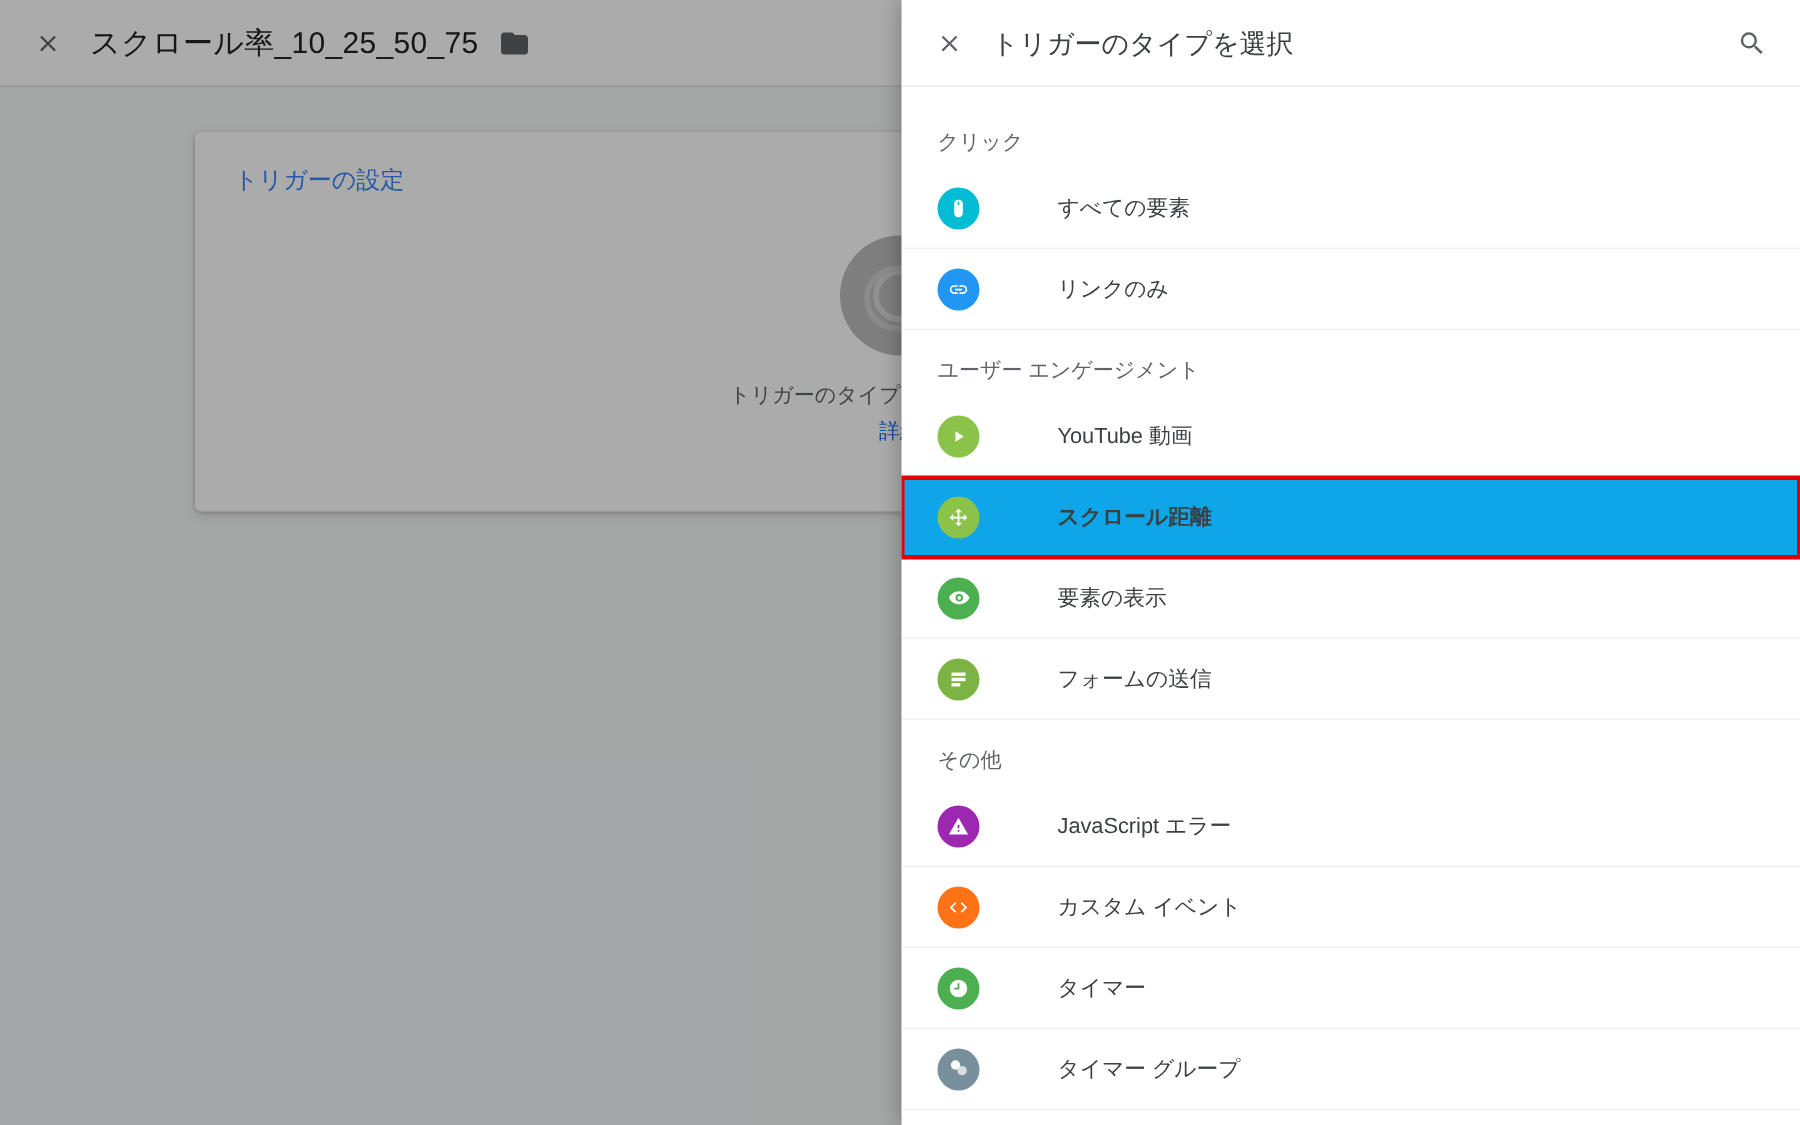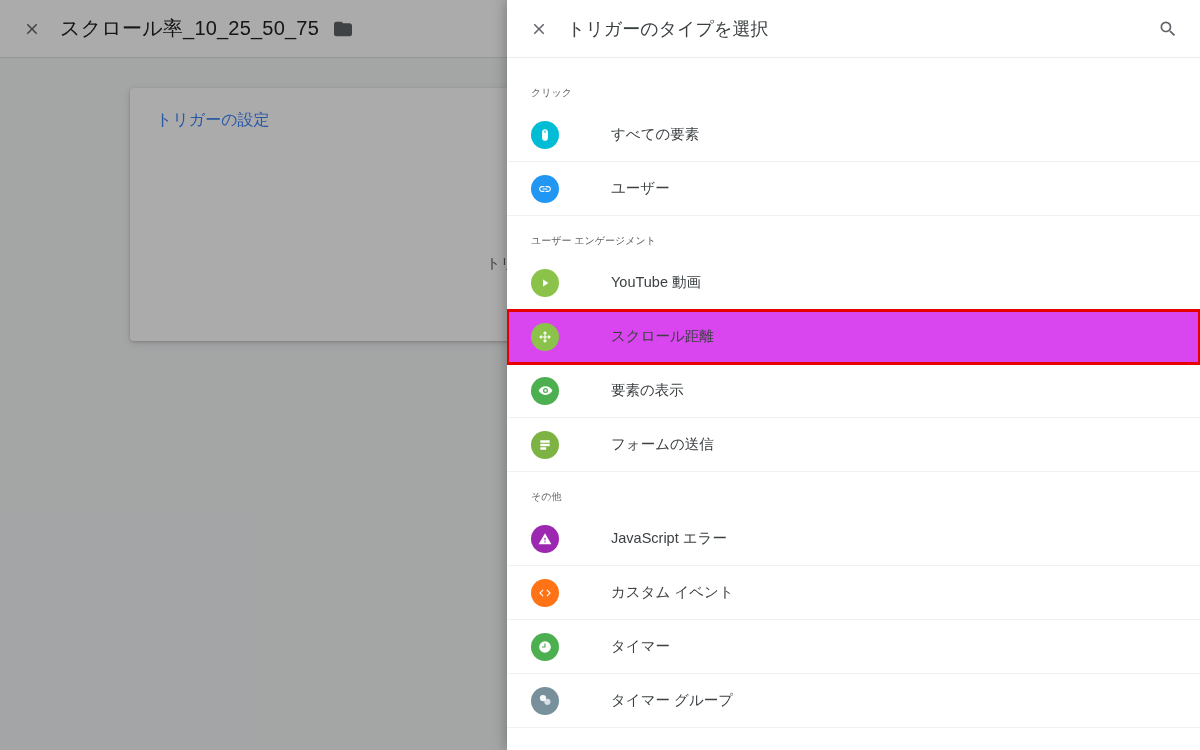--- a/index.html
+++ b/index.html
@@ -50,55 +50,56 @@
   }
   .placeholder-circle .inner::after{
     content:""; position:absolute; width:36px; height:36px; border:4px solid #cfcfcf;
     border-radius:50%; left:-10px; top:-6px;
   }
   .hint { font-size:14px; color:#5f6368; }
   .link { color:#1a73e8; font-size:14px; margin-top:6px; cursor:pointer;}
 
   
   .panel {
-    position:absolute; top:0; right:0; bottom:0; width:693px;
+    position:absolute; top:0; right:0; bottom:0; width:599px;
     background:#fff; box-shadow: -2px 0 12px rgba(0,0,0,0.25);
     display:flex; flex-direction:column;
   }
   .panel-header {
     height:58px; display:flex; align-items:center; padding:0 12px;
     border-bottom:1px solid #ececec;
   }
   .panel-header .close {
     width:40px; height:40px; border-radius:50%; display:flex;align-items:center;justify-content:center;
     color:#5f6368; font-size:20px; cursor:pointer;
   }
   .panel-header .title { font-size:18px; color:#3c4043; margin-left:8px; font-weight:400; }
   .panel-header .search {
     margin-left:auto; width:40px; height:40px; display:flex;align-items:center;justify-content:center;
     color:#5f6368; cursor:pointer;
   }
   .panel-body { flex:1; overflow:auto; padding: 10px 0 10px 0;}
   .section-label {
-    font-size:10px; color:#5f6368; padding: 18px 24px 8px 24px; font-weight:400;
+    font-size:14px; color:#5f6368; padding: 18px 24px 8px 24px; font-weight:400;
   }
   .row {
     display:flex; align-items:center; padding: 0 20px 0 24px;
     height:54px; cursor:pointer;
     border-bottom:1px solid #f1f1f1;
     gap:32px;
   }
   .row .icon {
     width:28px; height:28px; border-radius:50%; display:flex; align-items:center; justify-content:center;
     color:#fff; flex-shrink:0; margin-right:20px;
   }
   .row .lbl { font-size:14.5px; color:#3c4043; }
   .row.highlight {
     outline:3px solid #e60000; outline-offset:-2px;
-    background:#d946ef;
+    background:#0ea5e9;
+    font-weight:bold;
   }
   
   .c-cyan   { background:#00bcd4;}
   .c-blue   { background:#2196f3;}
   .c-green  { background:#8bc34a;}
   .c-green2 { background:#7cb342;}
   .c-purple { background:#9c27b0;}
   .c-orange { background:#ff7316;}
   .c-teal   { background:#4caf50;}
   .c-gray   { background:#78909c;}
@@ -162,21 +163,21 @@
       </div>
       <div class="lbl">すべての要素</div>
     </div>
 
     <div class="row">
       <div class="icon c-blue">
         <svg width="14" height="14" viewBox="0 0 24 24">
             <path fill="#fff" d="M3.9 12c0-1.7 1.4-3.1 3.1-3.1h4V7H7c-2.8 0-5 2.2-5 5s2.2 5 5 5h4v-1.9H7c-1.7 0-3.1-1.4-3.1-3.1zM8 13h8v-2H8v2zm9-6h-4v1.9h4c1.7 0 3.1 1.4 3.1 3.1s-1.4 3.1-3.1 3.1h-4V17h4c2.8 0 5-2.2 5-5s-2.2-5-5-5z"></path>
           </svg>
       </div>
-      <div class="lbl">ユーザー</div>
+      <div class="lbl">リンクのみ</div>
     </div>
 
     <div class="section-label">ユーザー エンゲージメント</div>
 
     <div class="row">
       <div class="icon c-green">
         <svg width="12" height="12" viewBox="0 0 24 24">
             <path fill="#fff" d="M8 5v14l11-7z"></path>
           </svg>
       </div>

